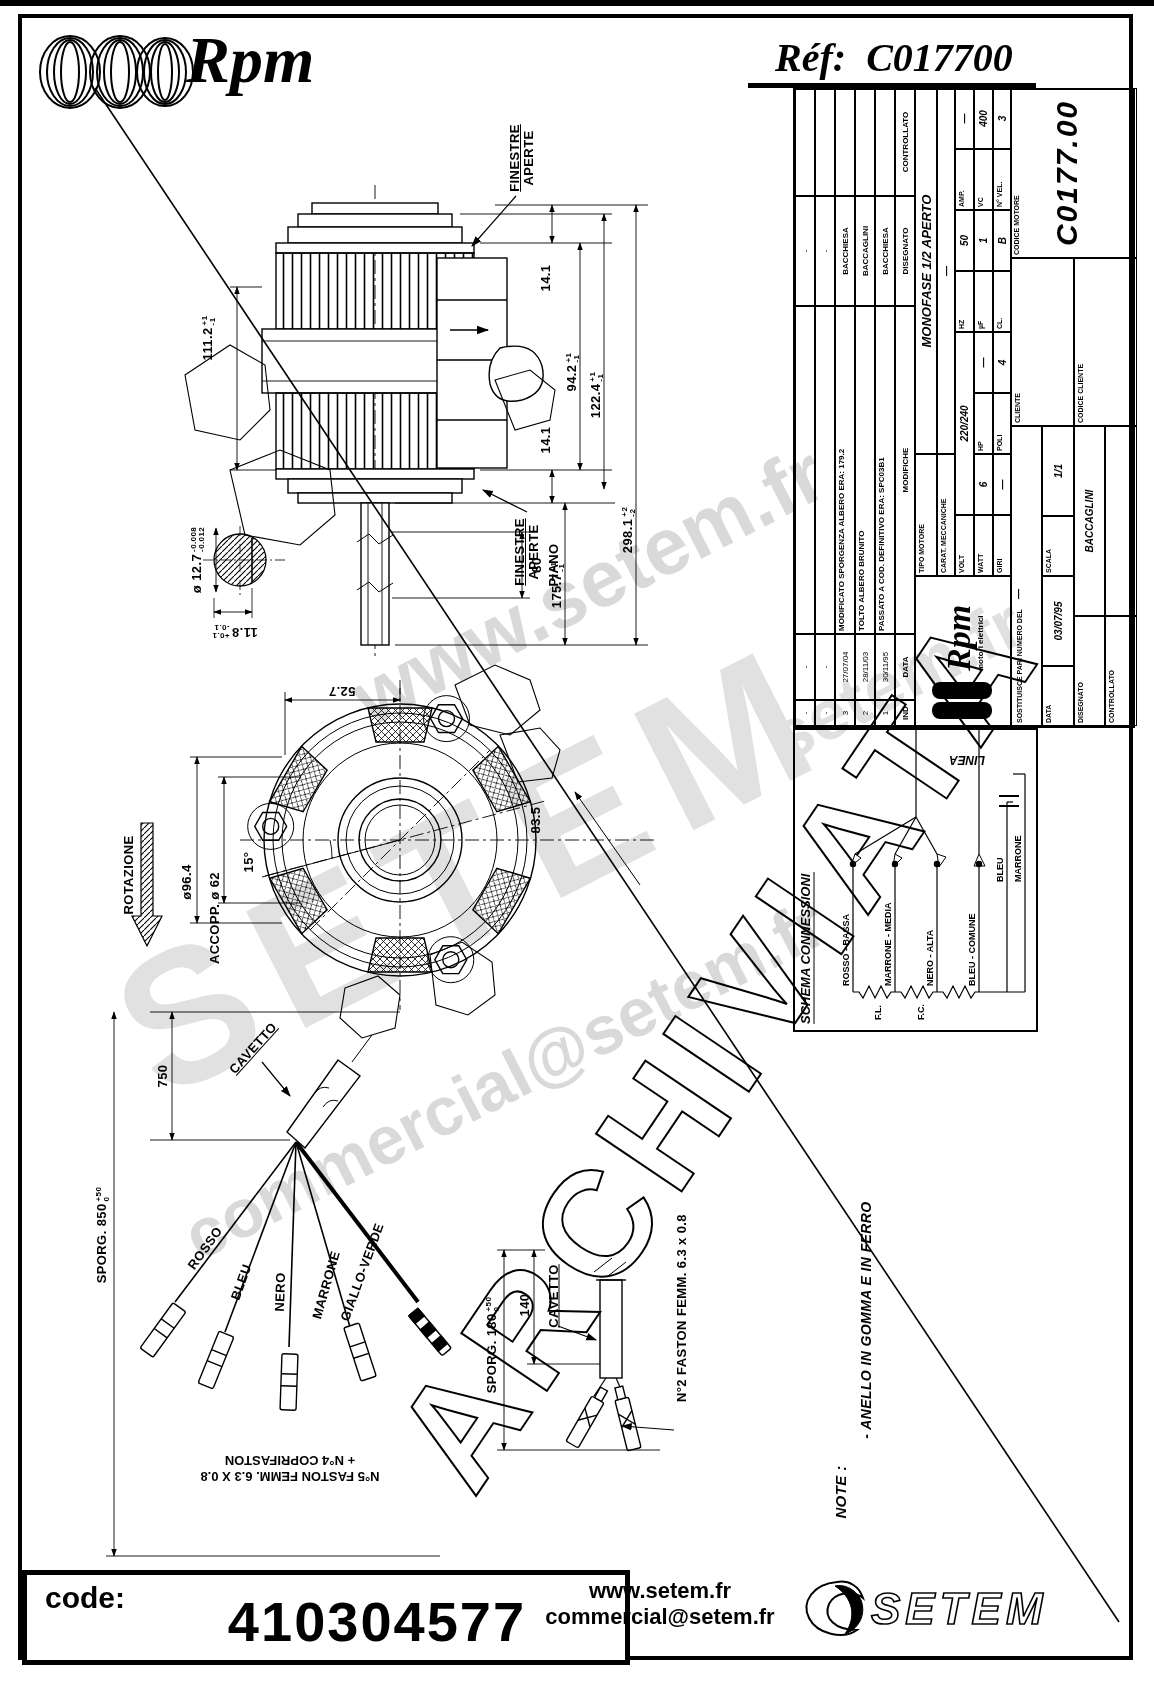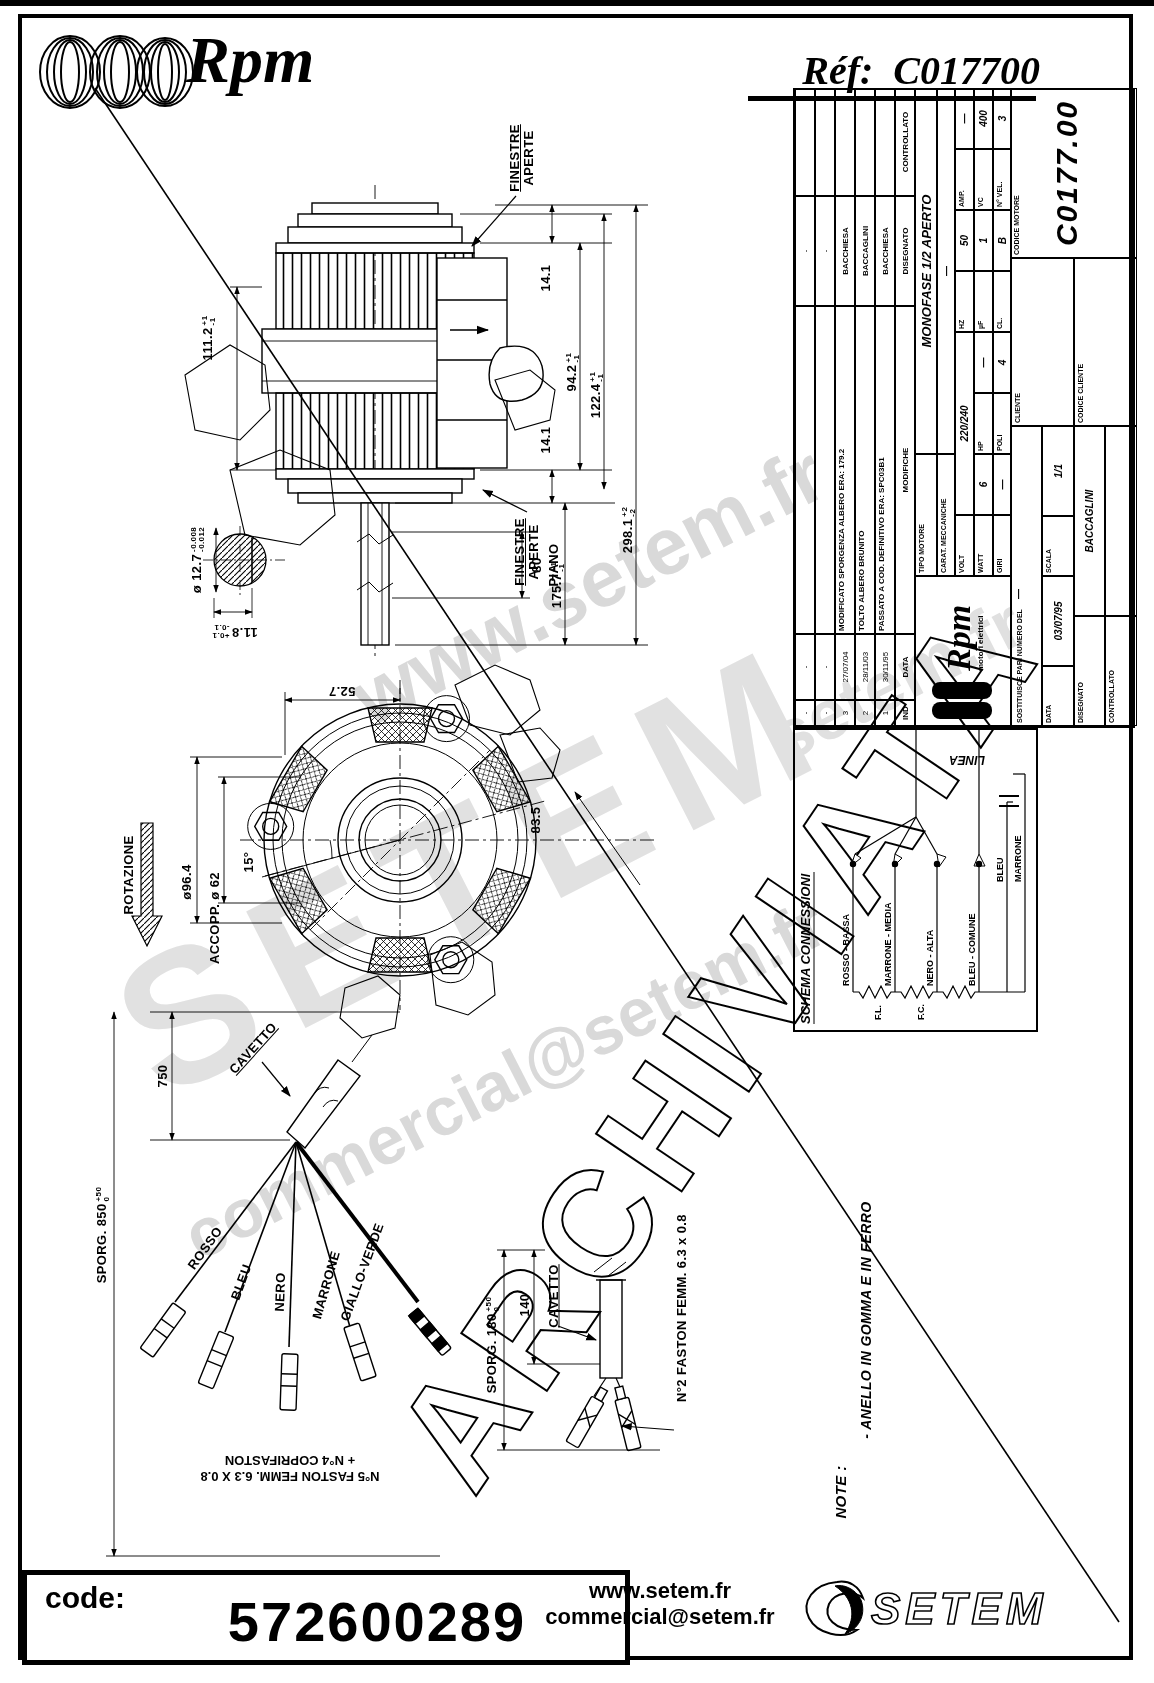--- a/index.html
+++ b/index.html
@@ -5,21 +5,21 @@
   html,body{margin:0;padding:0;background:#fff;}
   .page{position:relative;width:1154px;height:1683px;background:#fff;overflow:hidden;
         font-family:"Liberation Sans",sans-serif;color:#000;}
   .abs{position:absolute;}
   .sheet-border{position:absolute;left:18px;top:14px;width:1115px;height:1646px;
         border:4px solid #000;box-sizing:border-box;}
   .topscan{position:absolute;left:0;top:0;width:1154px;height:6px;background:#000;}
   
   .brand-rpm{position:absolute;left:186px;top:22px;font-family:"Liberation Serif",serif;
         font-style:italic;font-weight:bold;font-size:66px;}
-  .ref-wrap{position:absolute;left:748px;top:34px;width:292px;text-align:right;margin-top:13px;}
+  .ref-wrap{position:absolute;left:748px;top:34px;width:292px;text-align:center;}
   .ref-line{font-family:"Liberation Serif",serif;font-style:italic;font-weight:bold;font-size:40px;white-space:nowrap;}
   .ref-underline{margin-top:2px;height:5px;background:#000;width:288px;}
   
   .wm{position:absolute;font-weight:bold;color:#d9d9d9;white-space:nowrap;z-index:1;}
   
   .lbl{position:absolute;white-space:nowrap;font-size:13px;font-weight:bold;letter-spacing:.4px;
        transform:translate(-50%,-50%) rotate(var(--r,0deg));z-index:6;}
   .lbl .tol{display:inline-flex;flex-direction:column;vertical-align:middle;margin-left:2px;}
   .lbl .tol i{font-style:normal;font-size:8px;line-height:8px;font-weight:bold;}
   .lbl.ital{font-style:italic;}
@@ -594,20 +594,20 @@
       <text x="46" y="182" font-size="9" font-weight="bold">BLEU - COMUNE</text>
       <text x="12" y="88" font-size="9" font-weight="bold">F.L.</text>
       <text x="12" y="131" font-size="9" font-weight="bold">F.C.</text>
       <text x="150" y="210" font-size="9" font-weight="bold">BLEU</text>
       <text x="150" y="228" font-size="9" font-weight="bold">MARRONE</text>
     </svg>
   </div>
 
   <div class="codebox">
     <div class="cl">code:</div>
-    <div class="cv">572600289</div>
+    <div class="cv">410304577</div>
   </div>
   <div class="foot-mid">
     <div class="s1">www.setem.fr</div>
     <div class="s2">commercial@setem.fr</div>
   </div>
 
 </div>
 
 </body></html>

